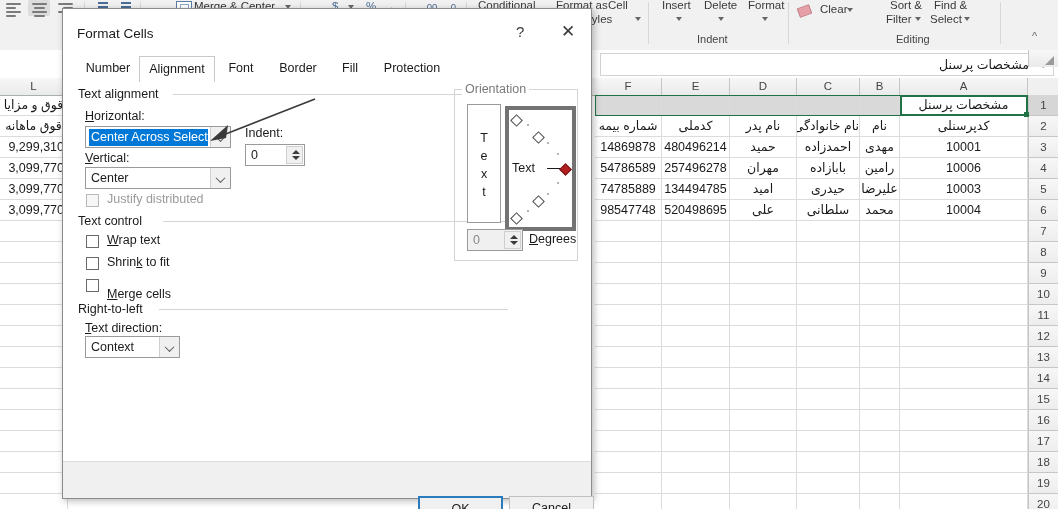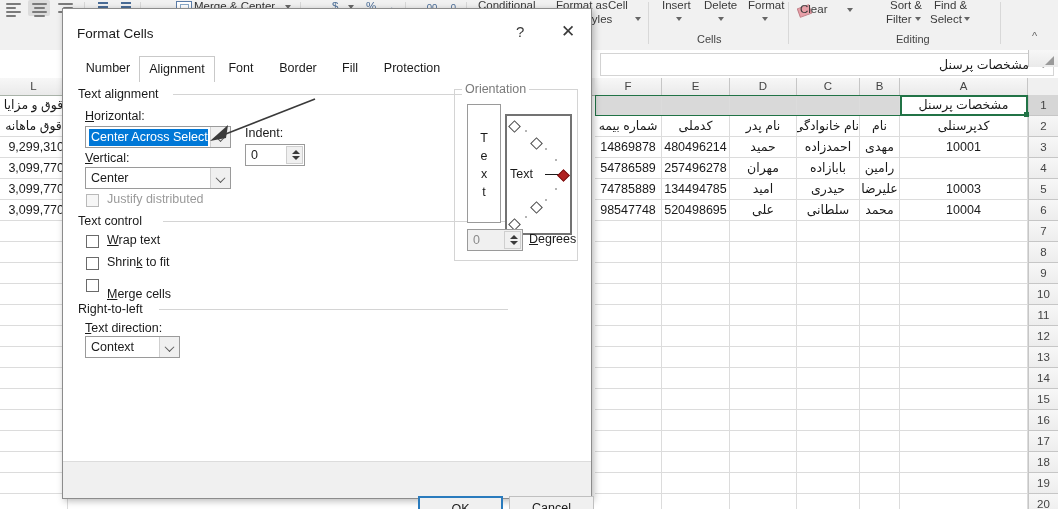--- a/index.html
+++ b/index.html
@@ -95,21 +95,21 @@
 
   .chk{position:absolute;width:13px;height:13px;border:1px solid #6a6a6a;background:#fff;box-sizing:border-box;}
   .chk.dis{border-color:#b9b9b9;background:#f6f6f6;}
   .chk-lbl{position:absolute;font-size:12.5px;color:#1a1a1a;white-space:nowrap;}
   .chk-lbl.dis{color:#9a9a9a;}
 
   #ori-box{position:absolute;left:391px;top:7px;width:122px;height:170px;border:1px solid #d4d4d4;}
   #ori-label{position:absolute;left:399px;top:0px;font-size:12.5px;color:#7a7a7a;background:#fff;padding:0 3px;}
   #ori-vert{position:absolute;left:404px;top:22px;width:32px;height:117px;border:1px solid #9a9a9a;background:#fff;}
   #ori-vert span{position:absolute;left:0;right:0;text-align:center;font-size:12.5px;color:#1a1a1a;}
-  #ori-dial{position:absolute;left:442px;top:32px;width:63px;height:117px;border:2px solid #737373;background:#fff;}
+  #ori-dial{position:absolute;left:442px;top:24px;width:63px;height:117px;border:4px solid #737373;background:#fff;}
   #ori-dial .tt{position:absolute;left:3px;top:51px;font-size:12.5px;color:#1a1a1a;}
   #ori-dial .needle{position:absolute;left:38px;top:58px;width:18px;height:1px;background:#1a1a1a;}
   .dmk{position:absolute;width:7px;height:7px;background:#fff;border:1px solid #4a4a4a;transform:rotate(45deg);}
   .dmk.red{background:#b02020;border-color:#7a1414;}
   .dot{position:absolute;width:2px;height:2px;background:#b4b4b4;}
 
   .btn{position:absolute;height:24px;background:#f0f0f0;border:1px solid #c0c0c0;box-sizing:border-box;
        font-size:12.5px;color:#1a1a1a;text-align:center;line-height:22px;cursor:default;margin-top:28px;}
   .btn.primary{border:2px solid #2a7bbd;}
 
@@ -174,25 +174,25 @@
   <div class="rb-txt" style="left:581px;top:13px;color:#3a3a3a;">Styles</div>
   <div class="caret" style="left:635px;top:17px;"></div>
   <div class="rb-sep" style="left:648px;"></div>
 
   <div class="rb-txt" style="left:662px;top:-1px;color:#3a3a3a;">Insert</div>
   <div class="caret" style="left:676px;top:17px;"></div>
   <div class="rb-txt" style="left:704px;top:-1px;color:#3a3a3a;">Delete</div>
   <div class="caret" style="left:718px;top:17px;"></div>
   <div class="rb-txt" style="left:748px;top:-1px;color:#3a3a3a;">Format</div>
   <div class="caret" style="left:762px;top:17px;"></div>
-  <div class="rb-grp-label" style="left:697px;top:33px;">Cells</div>
+  <div class="rb-grp-label" style="left:697px;top:33px;">Indent</div>
   <div class="rb-sep" style="left:788px;"></div>
 
   <div class="eraser" style="left:798px;top:6px;"></div>
-  <div class="rb-txt" style="left:800px;top:3px;color:#3a3a3a;">Clear</div>
+  <div class="rb-txt" style="left:820px;top:3px;color:#3a3a3a;">Clear</div>
   <div class="caret" style="left:847px;top:8px;"></div>
   <div class="rb-txt" style="left:890px;top:-1px;color:#3a3a3a;">Sort &amp;</div>
   <div class="rb-txt" style="left:886px;top:13px;color:#3a3a3a;">Filter</div>
   <div class="caret" style="left:915px;top:17px;"></div>
   <div class="rb-txt" style="left:934px;top:-1px;color:#3a3a3a;">Find &amp;</div>
   <div class="rb-txt" style="left:930px;top:13px;color:#3a3a3a;">Select</div>
   <div class="caret" style="left:964px;top:17px;"></div>
   <div class="rb-grp-label" style="left:896px;top:33px;">Editing</div>
   <div class="rb-sep" style="left:1000px;"></div>
   <div class="collapse-caret" style="left:1032px;top:30px;">^</div>
@@ -386,20 +386,21 @@
       <div class="gcell rtl" style="left: 797px; width: 63px; top: 21px; background: transparent;">نام خانوادگی</div>
       <div class="gcell rtl" style="left: 730px; width: 67px; top: 21px; background: transparent;">نام پدر</div>
       <div class="gcell rtl" style="left: 662px; width: 68px; top: 21px; background: transparent;">کدملی</div>
       <div class="gcell rtl" style="left: 595px; width: 67px; top: 21px; background: transparent;">شماره بیمه</div>
       <div class="gcell num" style="left: 900px; width: 128px; top: 42px; background: transparent;">10001</div>
       <div class="gcell rtl" style="left: 860px; width: 40px; top: 42px; background: transparent;">مهدی</div>
       <div class="gcell rtl" style="left: 797px; width: 63px; top: 42px; background: transparent;">احمدزاده</div>
       <div class="gcell rtl" style="left: 730px; width: 67px; top: 42px; background: transparent;">حمید</div>
       <div class="gcell num" style="left: 662px; width: 68px; top: 42px; background: transparent;">480496214</div>
       <div class="gcell num" style="left: 595px; width: 67px; top: 42px; background: transparent;">14869878</div>
+      <div class="gcell num" style="left: 900px; width: 128px; top: 63px; background: transparent;">10006</div>
       <div class="gcell rtl" style="left: 860px; width: 40px; top: 63px; background: transparent;">رامین</div>
       <div class="gcell rtl" style="left: 797px; width: 63px; top: 63px; background: transparent;">بابازاده</div>
       <div class="gcell rtl" style="left: 730px; width: 67px; top: 63px; background: transparent;">مهران</div>
       <div class="gcell num" style="left: 662px; width: 68px; top: 63px; background: transparent;">257496278</div>
       <div class="gcell num" style="left: 595px; width: 67px; top: 63px; background: transparent;">54786589</div>
       <div class="gcell num" style="left: 900px; width: 128px; top: 84px; background: transparent;">10003</div>
       <div class="gcell rtl" style="left: 860px; width: 40px; top: 84px; background: transparent;">علیرضا</div>
       <div class="gcell rtl" style="left: 797px; width: 63px; top: 84px; background: transparent;">حیدری</div>
       <div class="gcell rtl" style="left: 730px; width: 67px; top: 84px; background: transparent;">امید</div>
       <div class="gcell num" style="left: 662px; width: 68px; top: 84px; background: transparent;">134494785</div>

